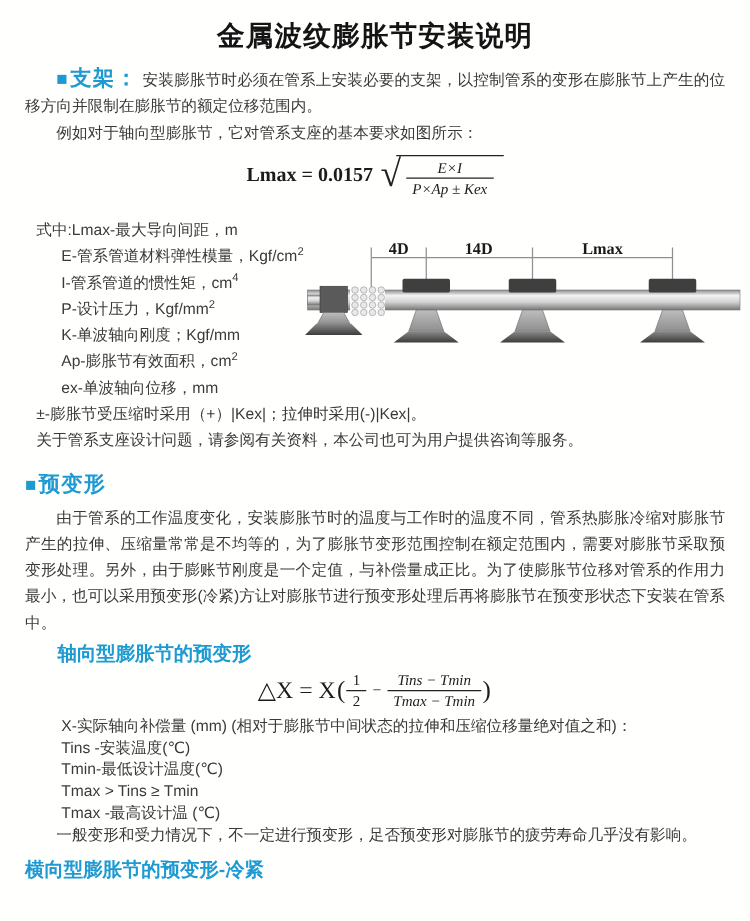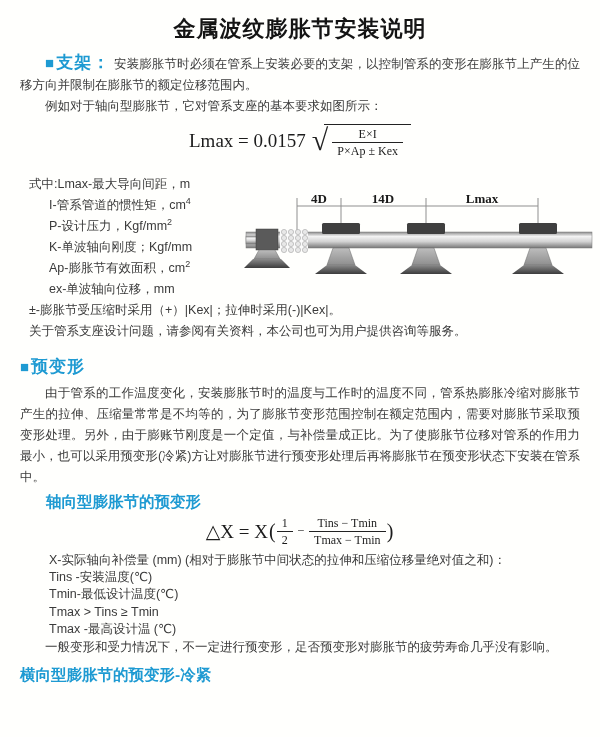--- a/index.html
+++ b/index.html
@@ -19,25 +19,25 @@
   .marker{color:var(--accent);font-size:15px;margin-right:2px;}
   .sec-label{color:var(--accent);font-size:17px;font-weight:bold;letter-spacing:1px;text-align:right;}
   .sec-head{margin:16px 0 4px;line-height:22px;}
   .sub-head{color:var(--accent);font-size:15.5px;font-weight:bold;margin:4px 0 2px;}
   .sub-head.axial{margin-left:26px;}
   
   .formula{display:flex;justify-content:center;align-items:center;
     font-family:"Liberation Serif","DejaVu Serif",serif;color:#1c1c1c;}
   .f1{margin:7px 0 5px;}
   .f2{margin:3px 0 5px;}
-  .f-lhs{font-weight:normal;font-size:19px;margin-right:6px;}
+  .f-lhs{font-weight:bold;font-size:16px;margin-right:6px;}
   .sqrt{display:inline-flex;align-items:stretch;}
   .sqrt-sym{font-size:30px;line-height:31px;font-weight:400;margin-right:-4px;color:#222;}
   .sqrt-body{display:inline-block;border-top:1.6px solid #222;padding:2px 8px 0;}
-  .frac{display:inline-flex;flex-direction:column;text-align:center;font-size:12px;line-height:14px;vertical-align:middle;}
+  .frac{display:inline-flex;flex-direction:column;text-align:center;font-size:12px;font-style:italic;line-height:14px;vertical-align:middle;}
   .frac .num{border-bottom:1px solid #222;padding:0 5px 1px;}
   .frac .den{padding:1px 5px 0;}
   .frac.plain{font-style:normal;}
   .f-paren{font-size:20px;font-weight:400;line-height:20px;margin:0 1px;}
   .f-op{font-size:12.5px;margin:0 4px;font-style:italic;}
   .f-var{font-weight:normal;font-size:19px;}
   
   .defs{margin-top:14px;}
   .def-line{line-height:16.8px;white-space:nowrap;}
   .def-l1{margin-left:9px;}
@@ -70,20 +70,21 @@
         <span class="frac">
           <span class="num">E×I</span>
           <span class="den">P×Ap ± Kex</span>
         </span>
       </span>
     </span>
   </div>
 
   <div class="defs">
     <div class="def-line def-l1"><span>式中:Lmax-最大导向间距，m</span><sup></sup></div>
+    <div class="def-line def-l2"><span>E-管系管道材料弹性模量，Kgf/cm</span><sup>2</sup></div>
     <div class="def-line def-l2"><span>I-管系管道的惯性矩，cm</span><sup>4</sup></div>
     <div class="def-line def-l2"><span>P-设计压力，Kgf/mm</span><sup>2</sup></div>
     <div class="def-line def-l2"><span>K-单波轴向刚度；Kgf/mm</span><sup></sup></div>
     <div class="def-line def-l2"><span>Ap-膨胀节有效面积，cm</span><sup>2</sup></div>
     <div class="def-line def-l2"><span>ex-单波轴向位移，mm</span><sup></sup></div>
     <div class="def-line def-l1"><span>±-膨胀节受压缩时采用（+）|Kex|；拉伸时采用(-)|Kex|。</span><sup></sup></div>
     <div class="def-line def-l1"><span>关于管系支座设计问题，请参阅有关资料，本公司也可为用户提供咨询等服务。</span><sup></sup></div>
   </div>
 
   <div class="diagram">

